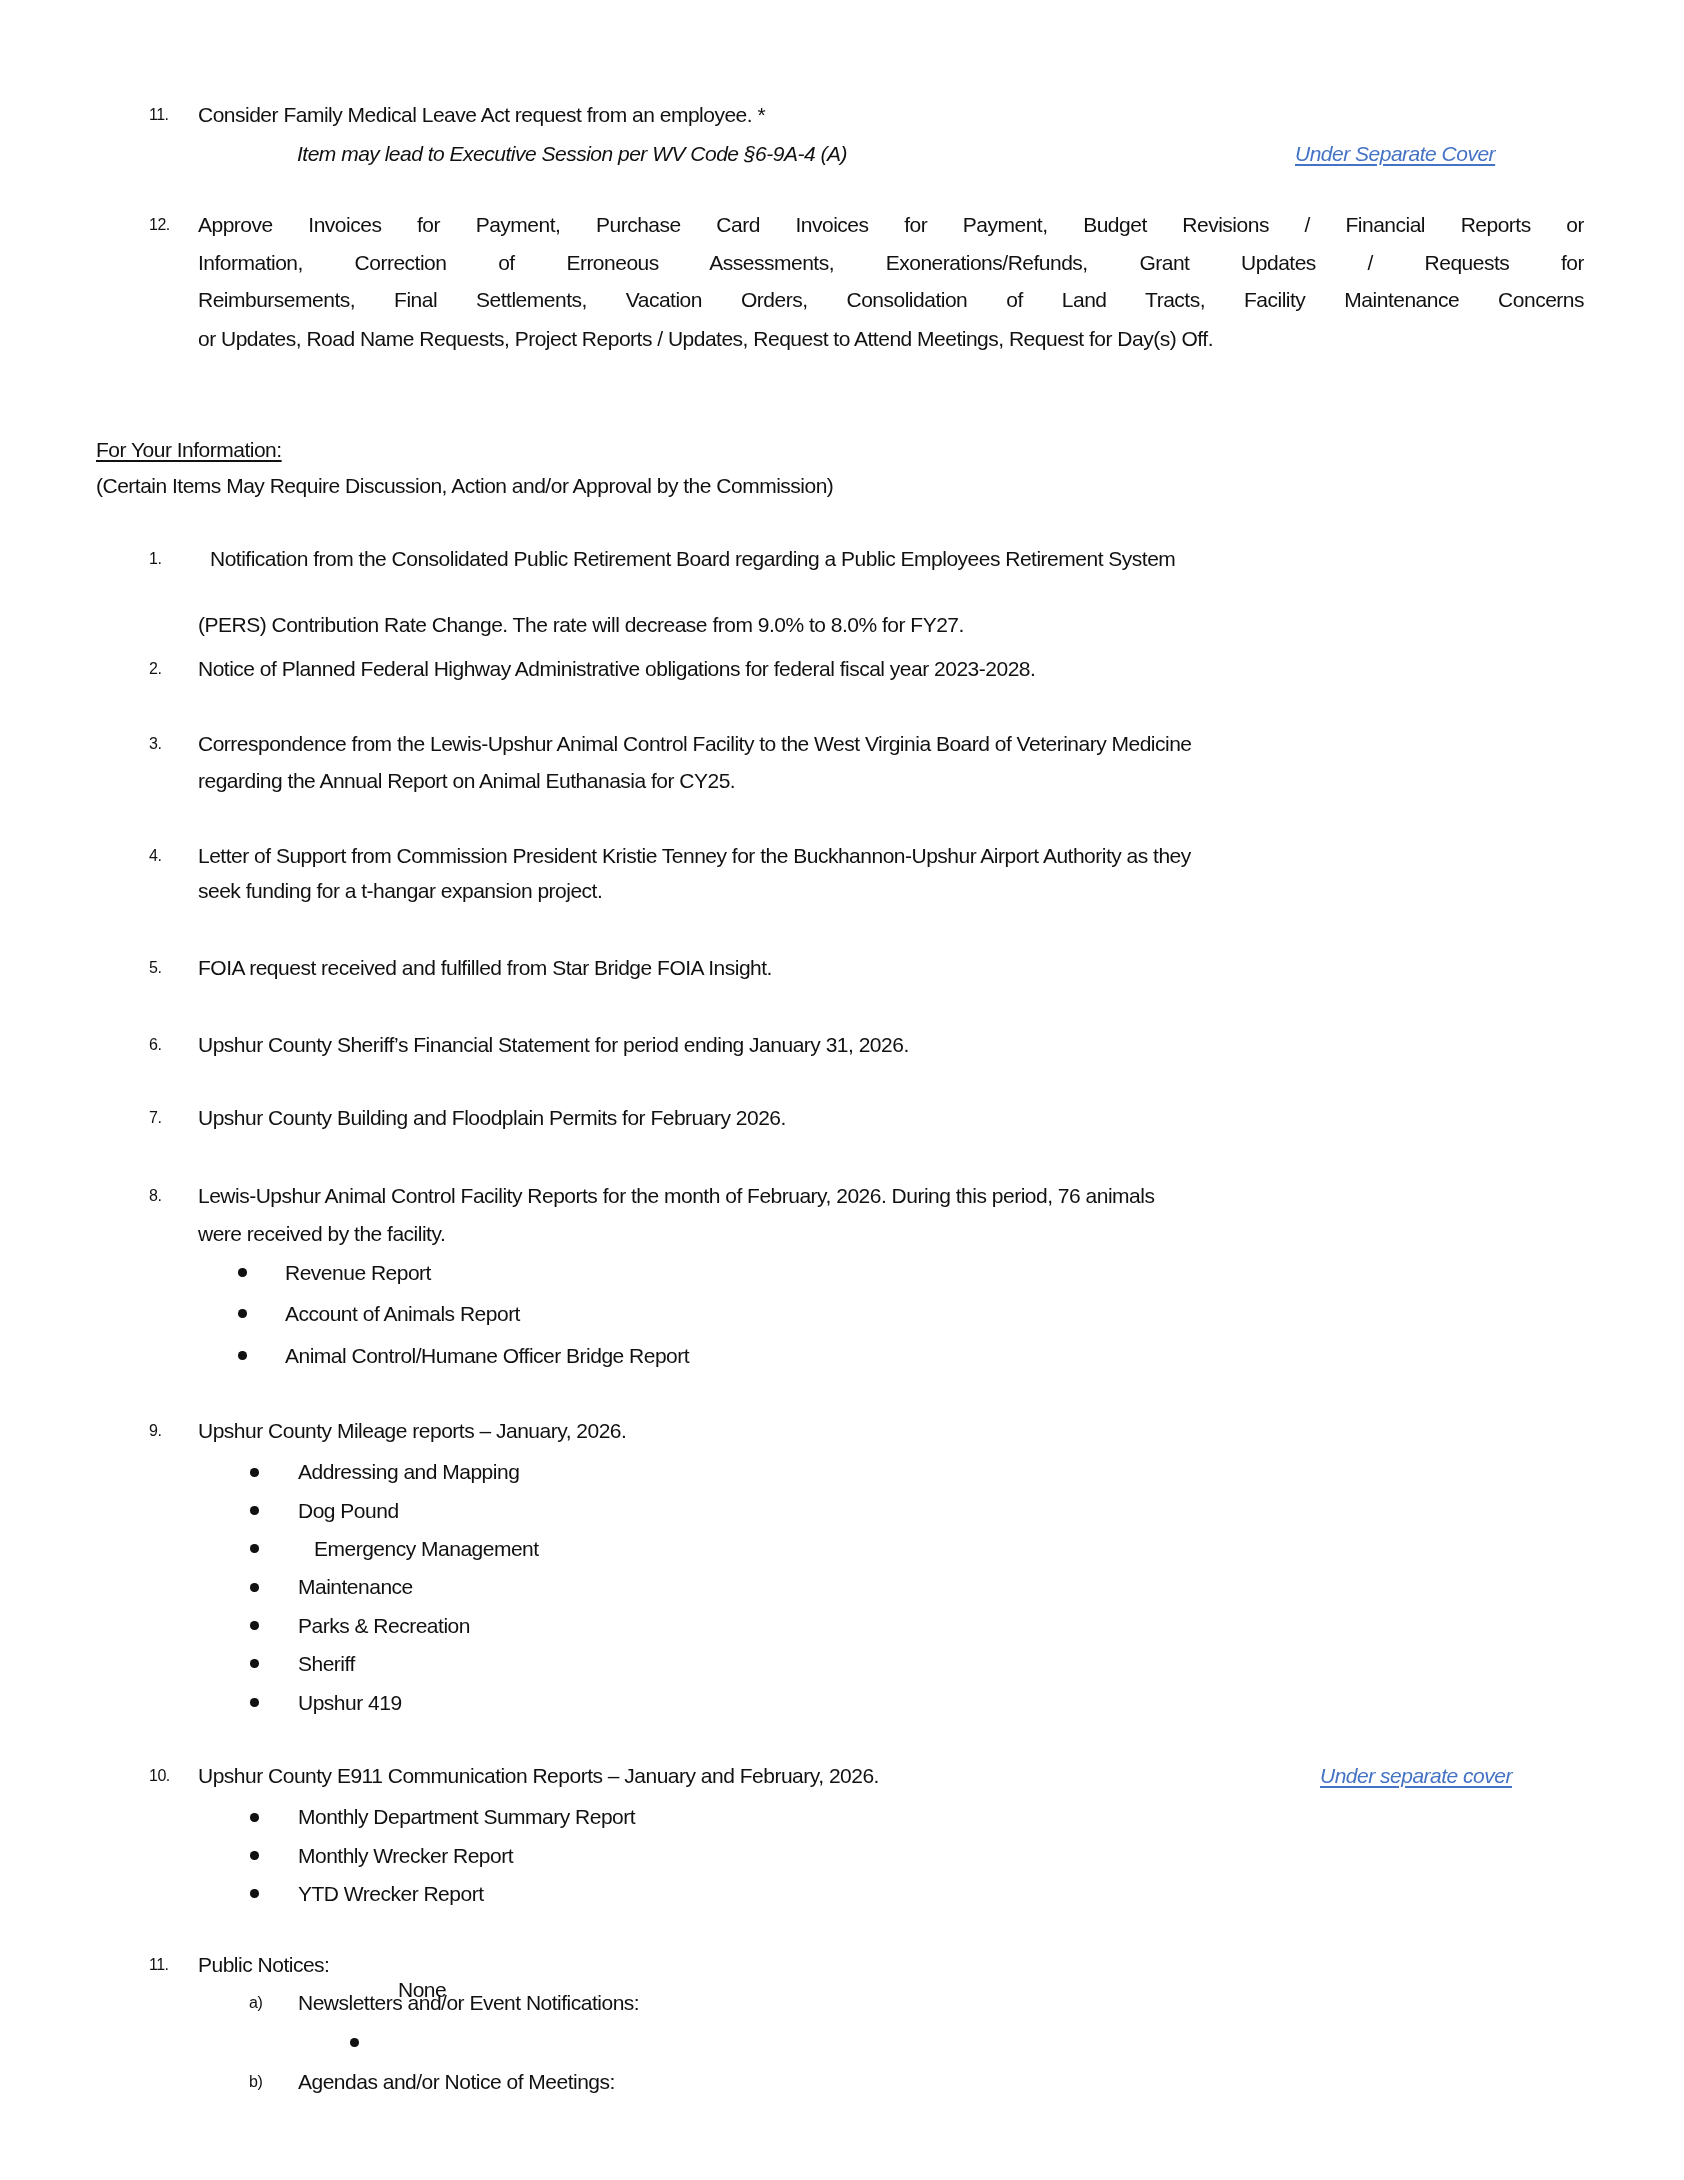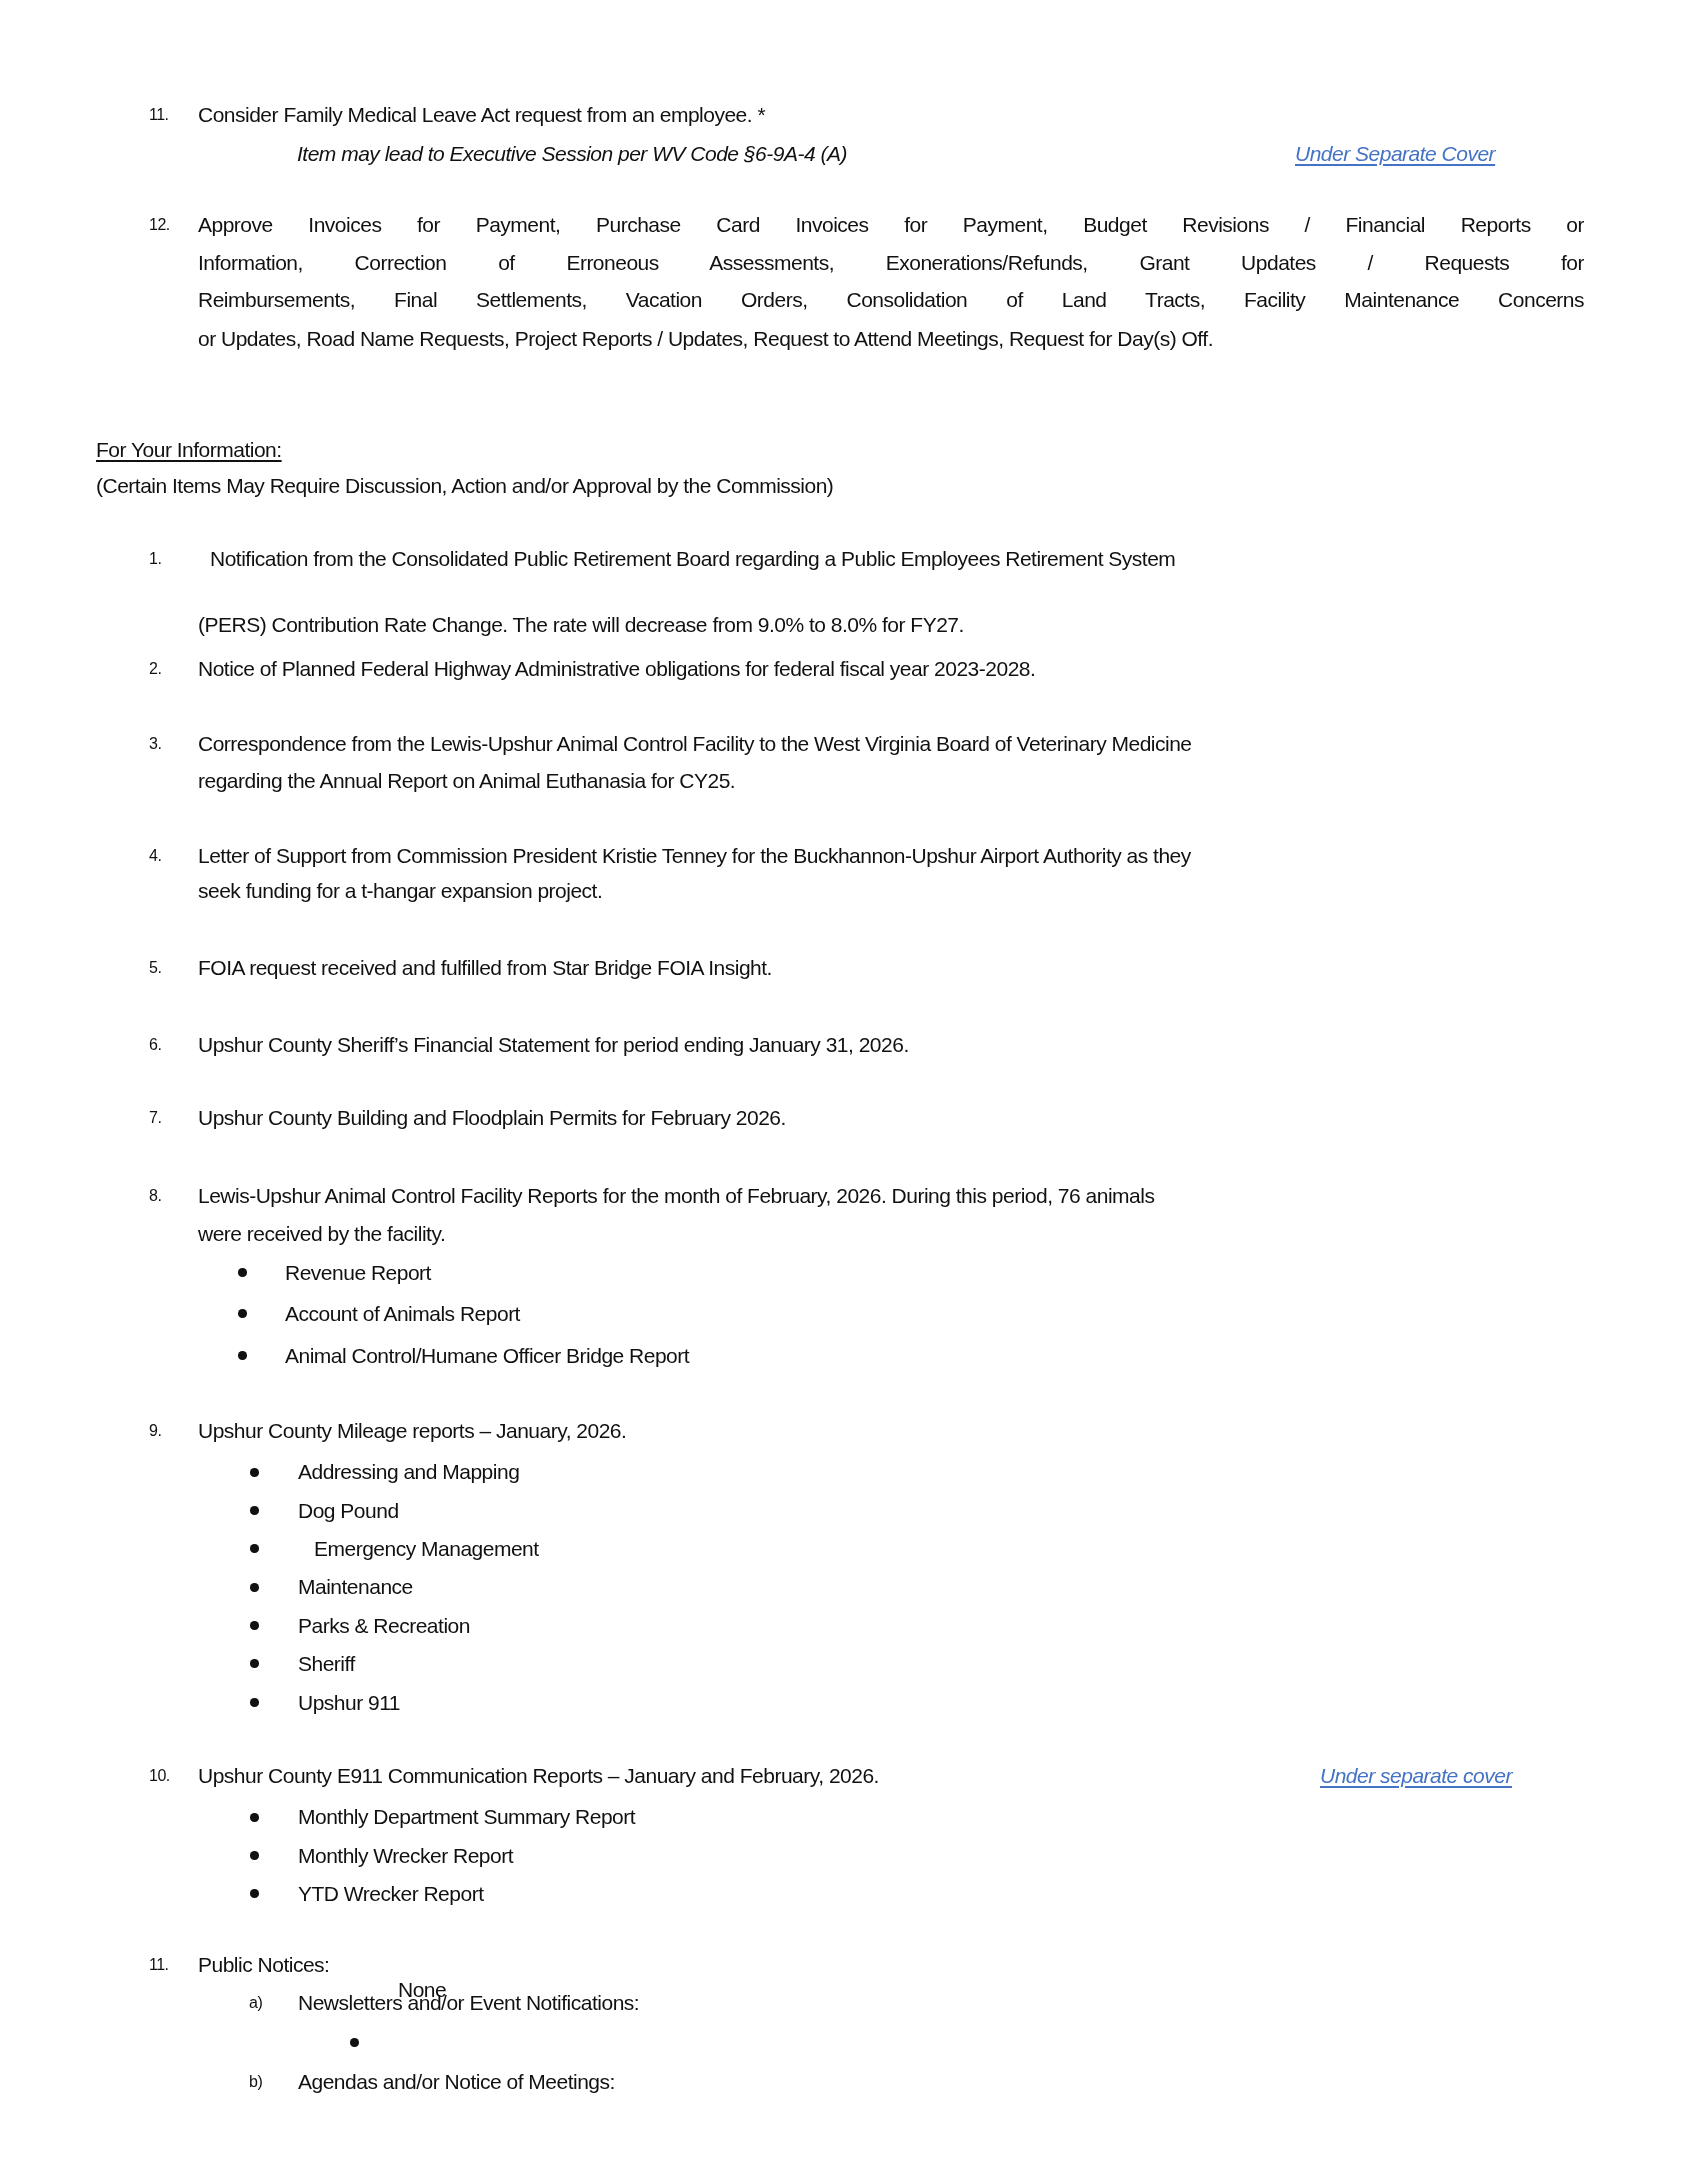--- a/index.html
+++ b/index.html
@@ -96,21 +96,21 @@
   <span class="ln" style="left:298px; top:1497px;">Dog Pound</span>
   <span class="dot" style="left:250px; top:1544px;"></span>
   <span class="ln" style="left:298px; top:1535px;margin-left:16px;">Emergency Management</span>
   <span class="dot" style="left:250px; top:1583px;"></span>
   <span class="ln" style="left:298px; top:1573px;">Maintenance</span>
   <span class="dot" style="left:250px; top:1621px;"></span>
   <span class="ln" style="left:298px; top:1612px;">Parks &amp; Recreation</span>
   <span class="dot" style="left:250px; top:1659px;"></span>
   <span class="ln" style="left:298px; top:1650px;">Sheriff</span>
   <span class="dot" style="left:250px; top:1698px;"></span>
-  <span class="ln" style="left:298px; top:1689px;">Upshur 911</span>
+  <span class="ln" style="left:298px; top:1689px;">Upshur 419</span>
 </div>
 
 <div>
   <span class="num" style="left:149px; top:1762px;">10.</span>
   <span class="ln" style="left:198px; top:1762px;">Upshur County E911 Communication Reports – January and February, 2026.</span>
   <span class="link" style="left:1320px; top:1762px;">Under separate cover</span>
 
   <span class="dot" style="left:250px; top:1813px;"></span>
   <span class="ln" style="left:298px; top:1803px;">Monthly Department Summary Report</span>
   <span class="dot" style="left:250px; top:1851px;"></span>

